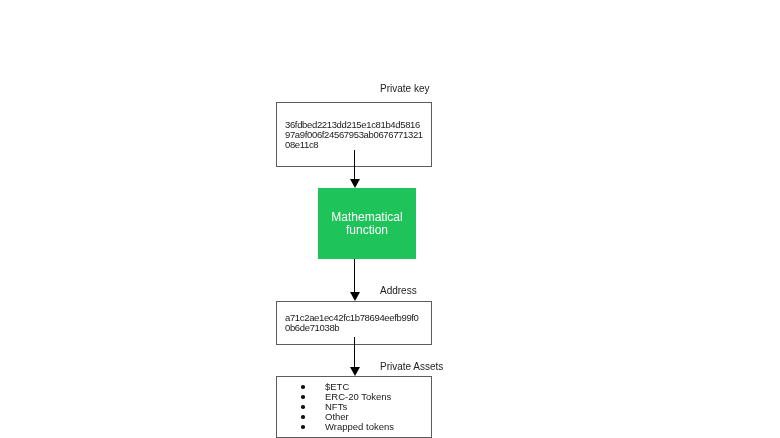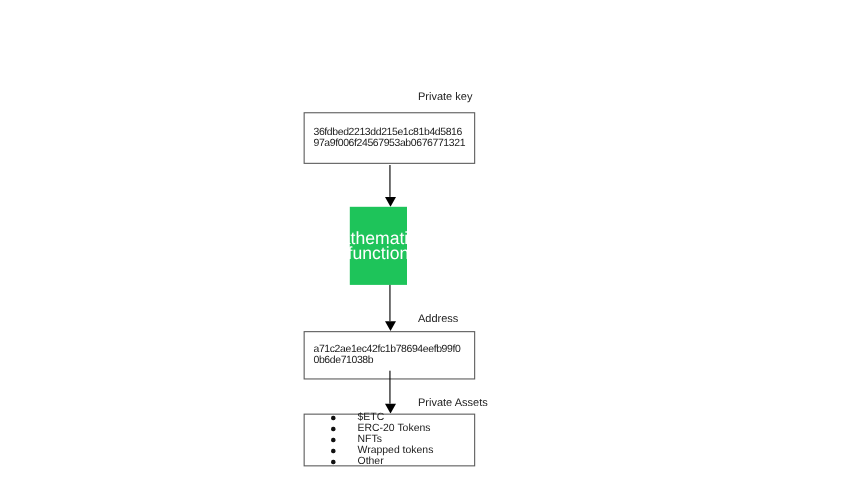--- a/index.html
+++ b/index.html
@@ -45,28 +45,28 @@
     line-height: 10px;
     letter-spacing: -0.35px;
     padding-left: 8px;
     white-space: nowrap;
     color: #212121;
   }
   .function-box {
     position: absolute;
     left: 318px;
     top: 147px;
-    width: 52px;
+    width: 98px;
     height: 71px;
     display: flex;
     align-items: center;
     justify-content: center;
     text-align: center;
     color: #ffffff;
-    font-size: 16px;
+    font-size: 12px;
     line-height: 13px;
     padding: 0 4px;
     box-sizing: border-box;
   }
   .arrow {
     position: absolute;
     left: 347px;
     width: 15px;
     display: flex;
     flex-direction: column;
@@ -106,23 +106,24 @@
     background: #111111;
   }
 </style>
 </head>
 <body>
 
 <div class="diagram">
 
   <div class="node-label" style="top:43px;">Private key</div>
 
-  <div class="box" style="top:61px; height:47px;">
+  <div class="box" style="top:61px; height:65px;">
     <div class="hex-line">36fdbed2213dd215e1c81b4d5816</div>
     <div class="hex-line">97a9f006f24567953ab0676771321</div>
+    <div class="hex-line">08e11c8</div>
   </div>
 
   <div class="arrow" style="top:109px;">
     <div class="arrow-line" style="height:29px;"></div>
     <div class="arrow-head"></div>
   </div>
 
   <div class="function-box" style="background:#1ec45a;">Mathematical function</div>
 
   <div class="arrow" style="top:218px;">
@@ -137,38 +138,38 @@
     <div class="hex-line">0b6de71038b</div>
   </div>
 
   <div class="arrow" style="top:296px;">
     <div class="arrow-line" style="height:30px;"></div>
     <div class="arrow-head"></div>
   </div>
 
   <div class="node-label" style="top:321px;">Private Assets</div>
 
-  <div class="box" style="top:335px; height:48px;">
+  <div class="box" style="top:335px; height:62px;">
     <ul class="asset-list">
       <li class="asset-item">
         <span class="bullet"></span>
         <span>$ETC</span>
       </li>
       <li class="asset-item">
         <span class="bullet"></span>
         <span>ERC-20 Tokens</span>
       </li>
       <li class="asset-item">
         <span class="bullet"></span>
         <span>NFTs</span>
       </li>
       <li class="asset-item">
         <span class="bullet"></span>
-        <span>Wrapped tokens</span>
+        <span>Other</span>
       </li>
       <li class="asset-item">
         <span class="bullet"></span>
-        <span>Other</span>
+        <span>Wrapped tokens</span>
       </li>
     </ul>
   </div>
 
 </div>
 
 </body></html>

